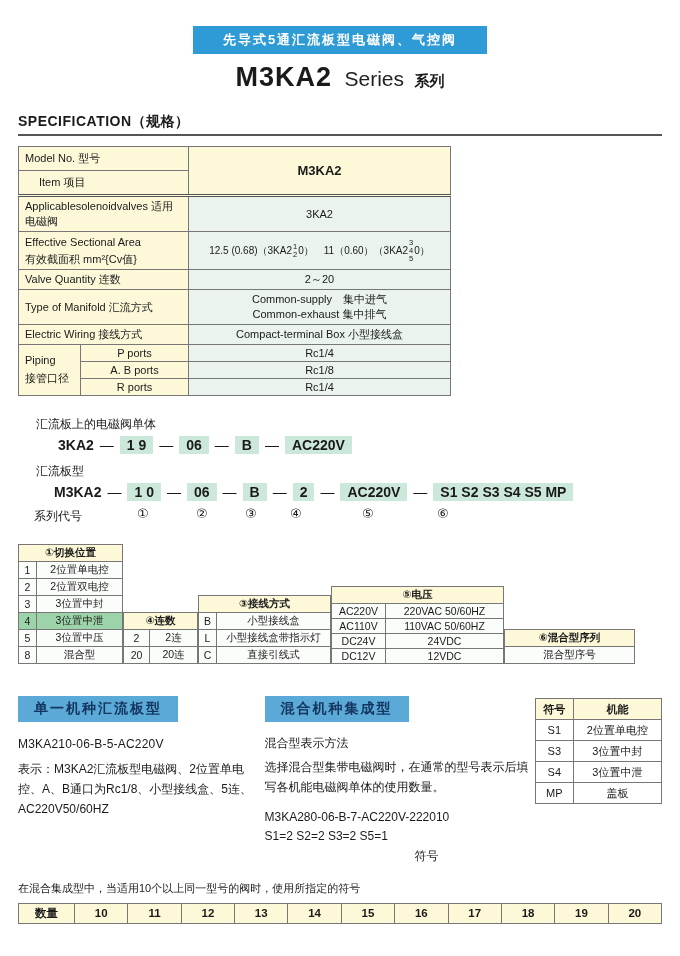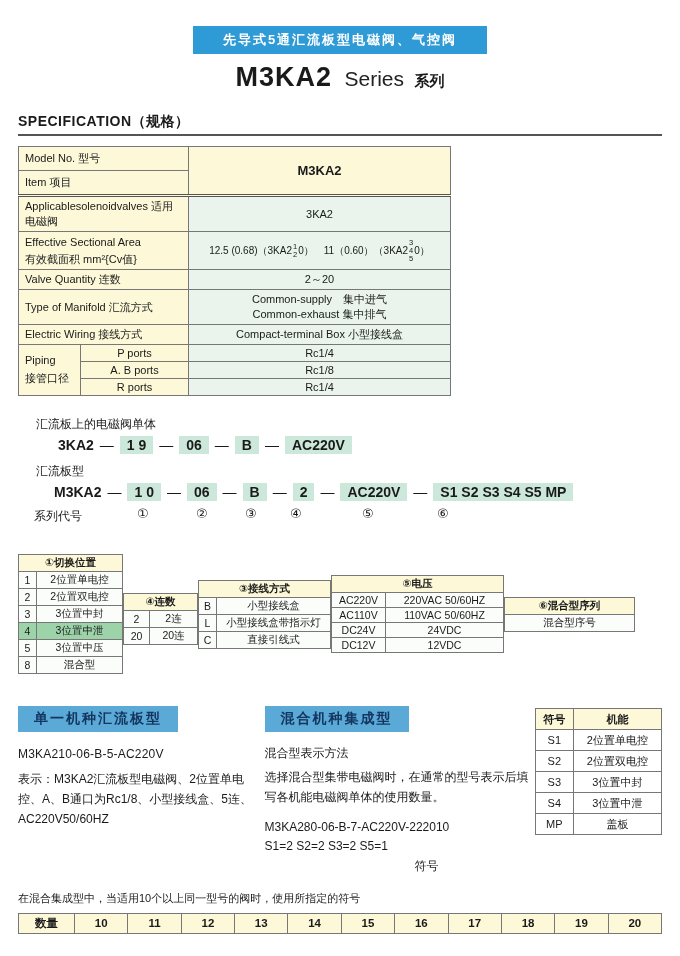--- a/index.html
+++ b/index.html
@@ -26,21 +26,21 @@
   .rule{border-bottom:2px solid #555;margin-top:3px;}
 
   table{border-collapse:collapse;}
   .spec-table{margin-top:10px;font-size:11px;}
   .spec-table td{border:1px solid #777;padding:2px 6px;vertical-align:middle;}
   .lbl{background:var(--hdr-yellow);}
   .val{background:var(--cell-green);text-align:center;}
   .spec-table tr.hdr td{border-bottom:3px double #555;}
   .hdr-cell{padding:0 !important;}
   .hdr-top{border-bottom:1px solid #777;padding:4px 6px;}
-  .hdr-bot{padding:4px 6px;}
+  .hdr-bot{padding:4px 20px;}
   .hdr-val{text-align:center;font-weight:700;font-size:13px;background:var(--hdr-yellow);}
   .two-line div{line-height:1.5;}
   .area-val{font-size:10px;padding:2px 3px !important;white-space:nowrap;}
   .stack{display:inline-flex;flex-direction:column;vertical-align:middle;font-size:7.5px;
     line-height:8px;margin:0 1px;text-align:center;}
   .gap{display:inline-block;width:10px;}
   .port-name{background:var(--hdr-yellow);text-align:center;}
   .pip-lbl div{line-height:1.6;}
 
   .chip{display:inline-block;background:var(--section-blue);color:#13355e;font-weight:700;
@@ -49,21 +49,21 @@
   .model-label{font-size:12px;margin:9px 0 3px 18px;}
   .model-line{font-size:14px;font-weight:700;margin-left:40px;display:flex;align-items:center;gap:6px;white-space:nowrap;}
   .model-line2{margin-left:36px;}
   .seg{background:var(--seg-hl);padding:1px 7px;}
   .dash{font-weight:400;}
   .circles-row{position:relative;height:18px;margin-top:5px;font-size:12px;}
   .series-lbl{position:absolute;left:16px;top:2px;}
   .circle{position:absolute;top:0;font-size:13px;}
   .c0{left:119px;} .c1{left:178px;} .c2{left:227px;} .c3{left:272px;} .c4{left:344px;} .c5{left:419px;}
 
-  .sel-wrap{display:flex;align-items:center;margin-top:30px;}
+  .sel-wrap{display:flex;align-items:flex-end;margin-top:20px;}
   .sel{font-size:10.5px;}
   .sel th,.sel td{border:1px solid #777;padding:1px 3px;height:15px;}
   .sel th{background:var(--hdr-yellow);font-weight:700;text-align:center;}
   .sel td{background:#fbfdfb;text-align:center;}
   .t1 .num{width:18px;} .t1 .txt{width:86px;}
   tr.hl td{background:var(--row-hl);}
   .t2 .c1{width:20px;} .t2 .c2{width:45px;} .t2 .c3{width:45px;}
   .t4{margin-top:9px;}
   .t4 .c1{width:26px;} .t4 .c2{width:48px;}
   .t3 .c1{width:18px;} .t3 .c2{width:114px;}
@@ -347,24 +347,20 @@
         <tbody>
             <tr>
           <th class="sc1">符号</th>
           <th>机能</th>
         </tr>
         <tr>
               <td>S1</td>
               <td>2位置单电控</td>
             </tr>
         <tr>
-              <td>S2</td>
-              <td>2位置双电控</td>
-            </tr>
-        <tr>
               <td>S3</td>
               <td>3位置中封</td>
             </tr>
         <tr>
               <td>S4</td>
               <td>3位置中泄</td>
             </tr>
         <tr>
               <td>MP</td>
               <td>盖板</td>

